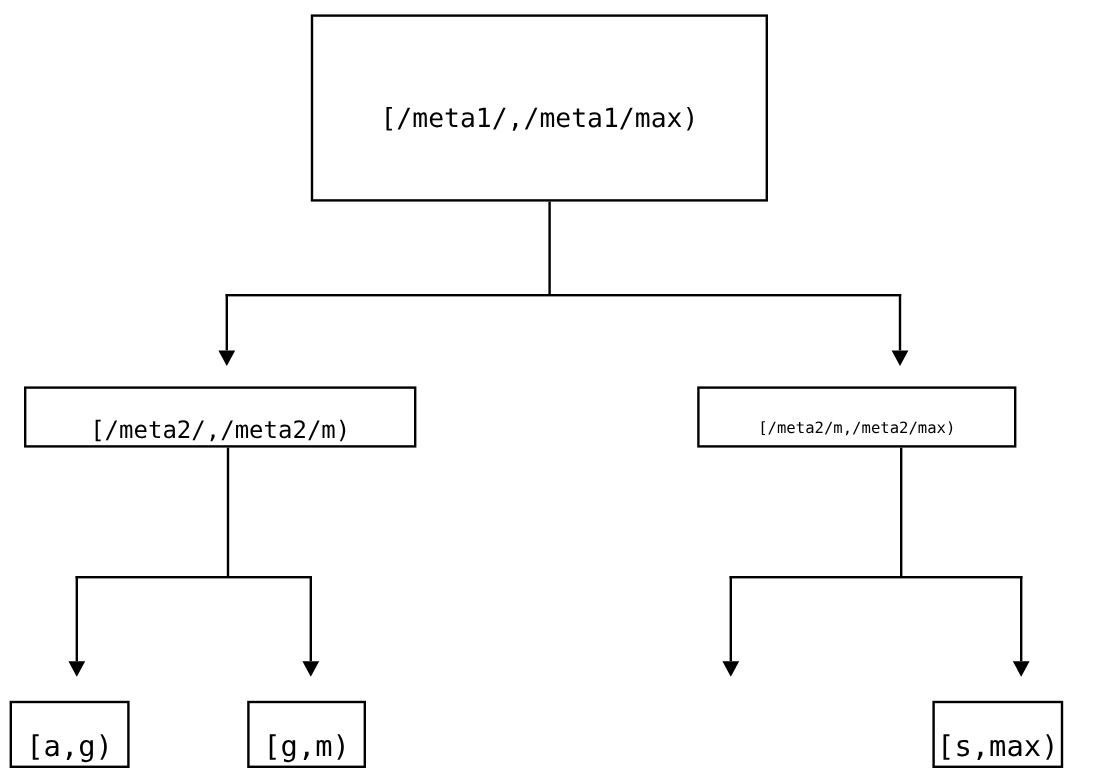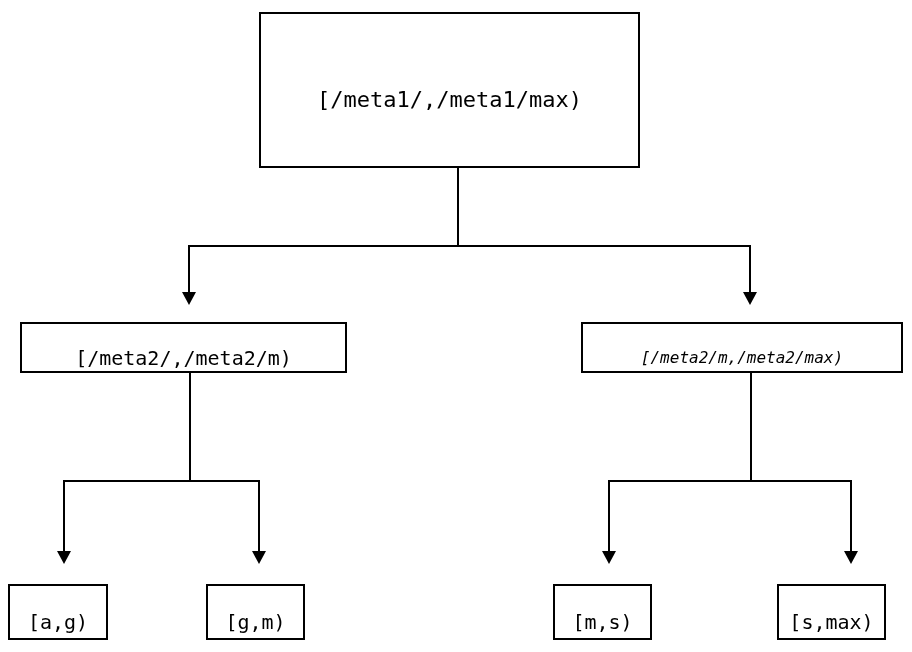--- a/index.html
+++ b/index.html
@@ -45,29 +45,28 @@
   .node-mid-left {
     left: 20px;
     top: 322px;
     width: 327px;
     height: 51px;
     font-size: 20px;
   }
   .node-mid-right {
     left: 581px;
     top: 322px;
-    width: 322px;
+    width: 266px;
     height: 51px;
-    font-size: 16px;
-    font-style: italic;
+    font-size: 13px;
   }
   .node-leaf {
     top: 584px;
     height: 56px;
-    font-size: 20px;
+    font-size: 24px;
   }
   .node-leaf-ag   { left: 8px;   width: 100px; }
   .node-leaf-gm   { left: 206px; width: 99px; justify-content: center;  }
   .node-leaf-ms   { left: 553px; width: 99px;  }
   .node-leaf-smax { left: 777px; width: 109px; }
 
   
   .edge-v {
     position: absolute;
     width: 2px;
@@ -150,21 +149,18 @@
   <div class="arrowhead arrow-leaf-smax"></div>
 
   <div class="node-box node-leaf node-leaf-ag">
     <span class="node-label">[a,g)</span>
   </div>
 
   <div class="node-box node-leaf node-leaf-gm">
     <span class="node-label">[g,m)</span>
   </div>
 
-  <div class="node-box node-leaf node-leaf-ms">
-    <span class="node-label">[m,s)</span>
-  </div>
 
   <div class="node-box node-leaf node-leaf-smax">
     <span class="node-label">[s,max)</span>
   </div>
 
 </div>
 
 </body></html>

